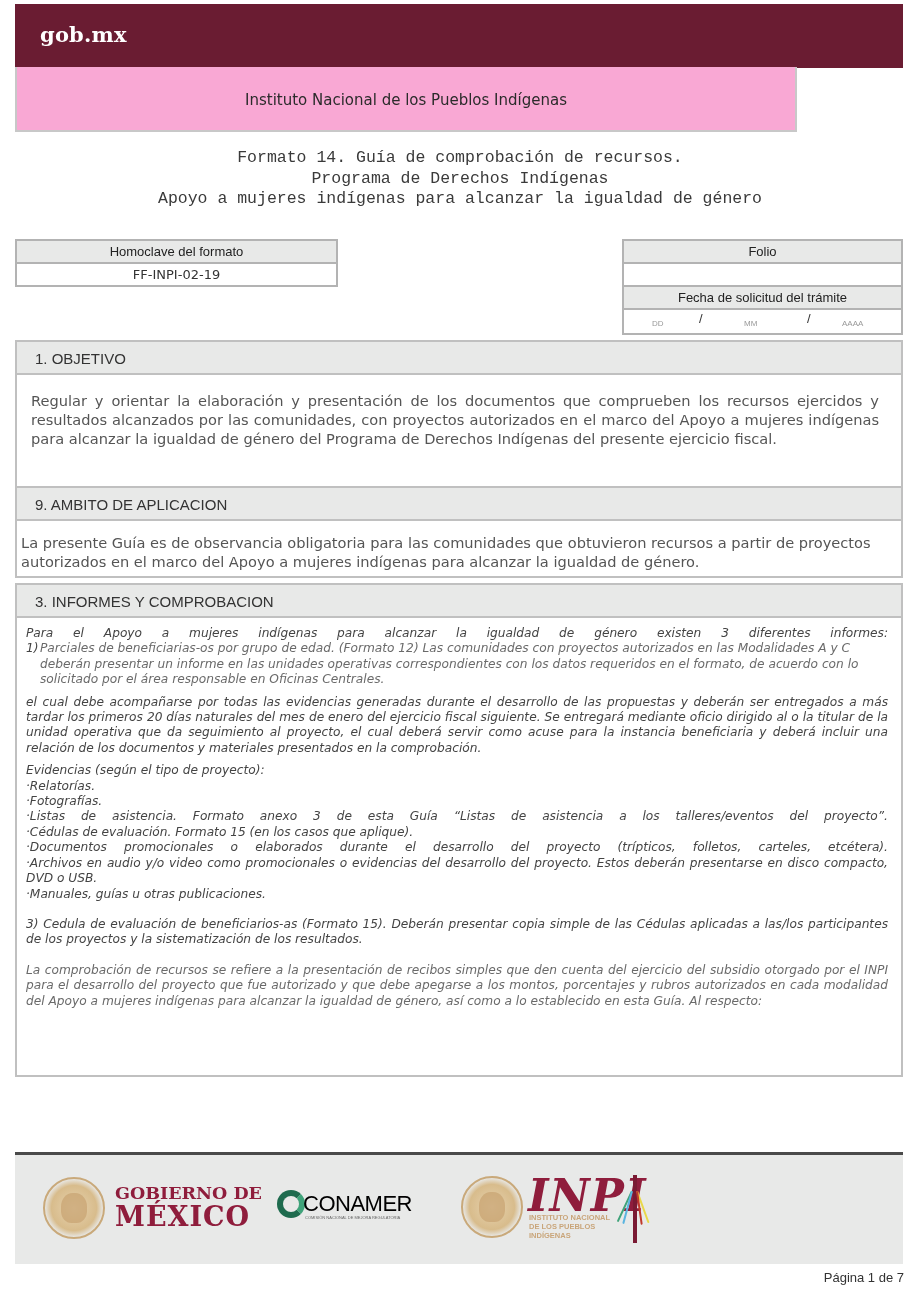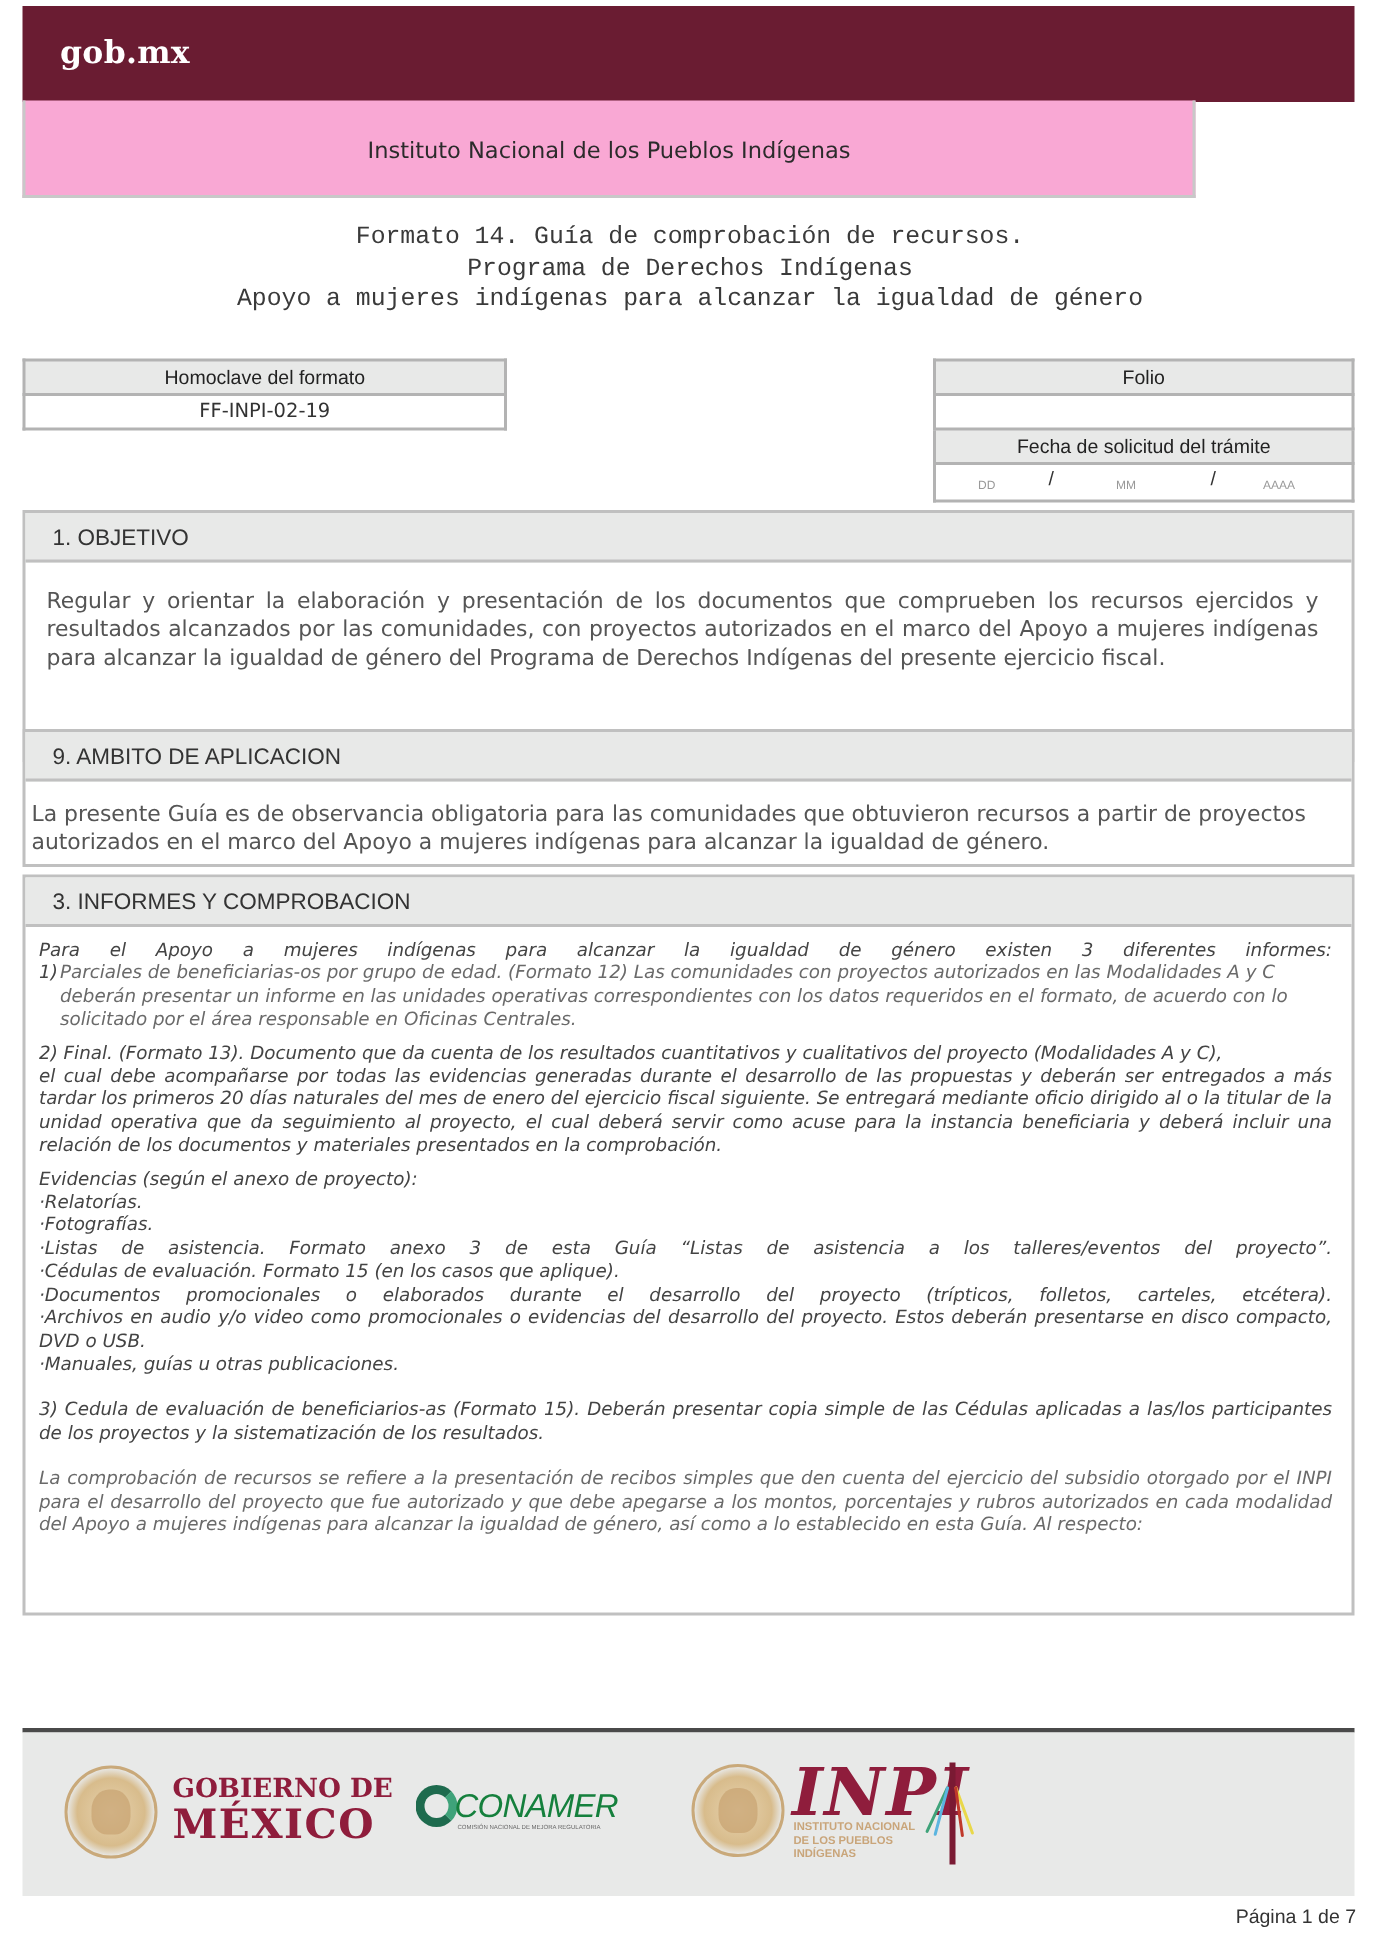--- a/index.html
+++ b/index.html
@@ -91,21 +91,21 @@
     }
     .gob-text {
       position: absolute; font-family: "DejaVu Serif", serif; font-weight: bold; color: #8f1d3c;
     }
     .conamer-mark {
       position: absolute; left: 262px; top: 35px; width: 28px; height: 28px; border-radius: 50%;
       border: 6px solid #1e6b4e; border-right-color: #3fa37a;
     }
     .conamer-text {
       position: absolute; left: 288px; top: 36px; font-family: "Liberation Sans", sans-serif;
-      font-size: 22px; color: #15803d; letter-spacing: -0.5px; font-style: italic;
+      font-size: 22px; color: #000000; letter-spacing: -0.5px;
     }
     .conamer-sub {
       position: absolute; left: 290px; top: 60px; font-family: "Liberation Sans", sans-serif;
       font-size: 4px; color: #666;
     }
     .inpi-text {
       position: absolute; left: 513px; top: 15px; font-family: "DejaVu Serif", serif; font-weight: bold;
       font-size: 44px; color: #8f1d3c; letter-spacing: 1px; font-style: italic;
     }
     .inpi-sub {
@@ -189,24 +189,23 @@
 
 <div class="section s3">
   <div class="section-head">3. INFORMES Y COMPROBACION</div>
   <div class="section-body">
     <p class="just-last">Para el Apoyo a mujeres indígenas para alcanzar la igualdad de género existen 3 diferentes informes:</p>
     <div class="item1">
       <span class="num">1)</span>
       <span class="txt">Parciales de beneficiarias-os por grupo de edad. (Formato 12) Las comunidades con proyectos autorizados en las Modalidades A y C deberán presentar un informe en las unidades operativas correspondientes con los datos requeridos en el formato, de acuerdo con lo solicitado por el área responsable en Oficinas Centrales.</span>
     </div>
     <div class="gap"></div>
-    <p>2) Final. (Formato 13). Documento que da cuenta de los resultados cuantitativos y cualitativos del proyecto (Modalidades A y C),</p>
     <p>el cual debe acompañarse por todas las evidencias generadas durante el desarrollo de las propuestas y deberán ser entregados a más tardar los primeros 20 días naturales del mes de enero del ejercicio fiscal siguiente. Se entregará mediante oficio dirigido al o la titular de la unidad operativa que da seguimiento al proyecto, el cual deberá servir como acuse para la instancia beneficiaria y deberá incluir una relación de los documentos y materiales presentados en la comprobación.</p>
     <div class="gap"></div>
-    <p>Evidencias (según el anexo de proyecto):</p>
+    <p>Evidencias (según el tipo de proyecto):</p>
     <p>·Relatorías.</p>
     <p>·Fotografías.</p>
     <p class="just-last">·Listas de asistencia. Formato anexo 3 de esta Guía “Listas de asistencia a los talleres/eventos del proyecto”.</p>
     <p>·Cédulas de evaluación. Formato 15 (en los casos que aplique).</p>
     <p class="just-last">·Documentos promocionales o elaborados durante el desarrollo del proyecto (trípticos, folletos, carteles, etcétera).</p>
     <p>·Archivos en audio y/o video como promocionales o evidencias del desarrollo del proyecto. Estos deberán presentarse en disco compacto, DVD o USB.</p>
     <p>·Manuales, guías u otras publicaciones.</p>
     <div class="gap2"></div>
     <p>3) Cedula de evaluación de beneficiarios-as (Formato 15). Deberán presentar copia simple de las Cédulas aplicadas a las/los participantes de los proyectos y la sistematización de los resultados.</p>
     <div class="gap2"></div>

